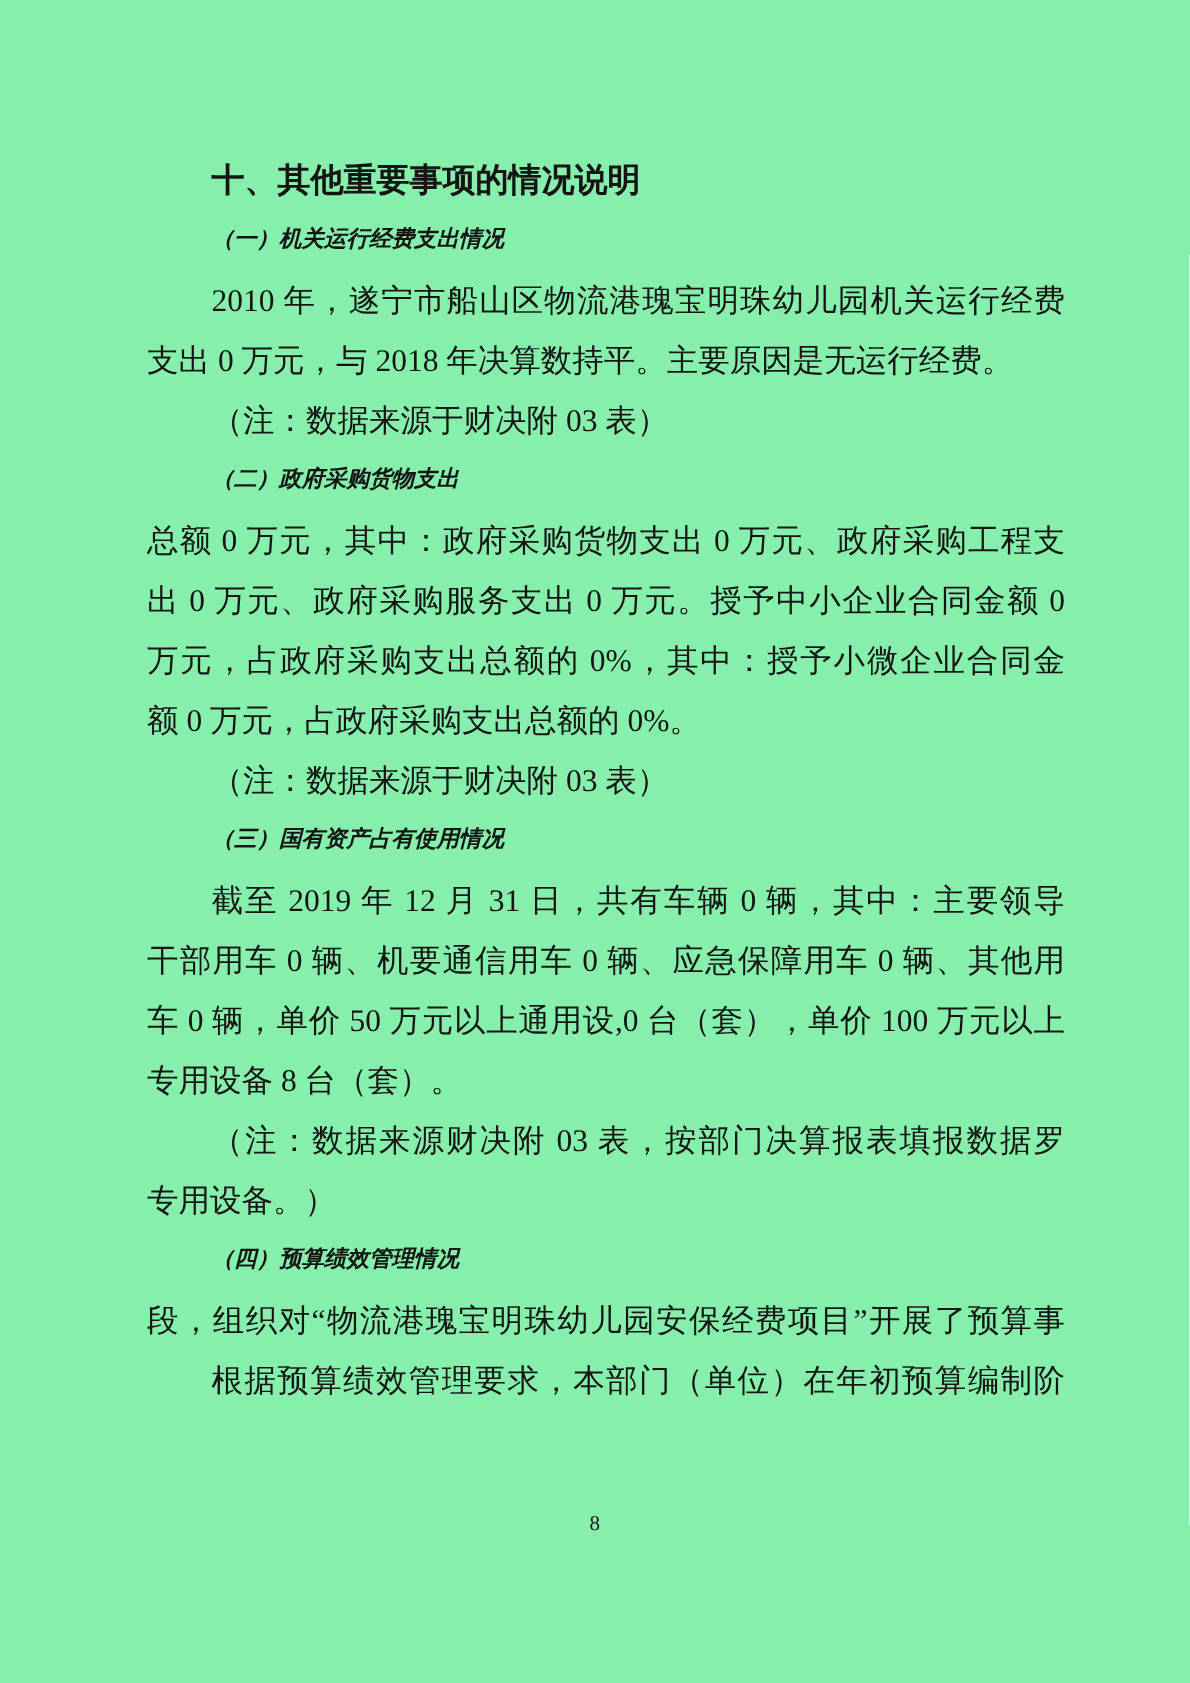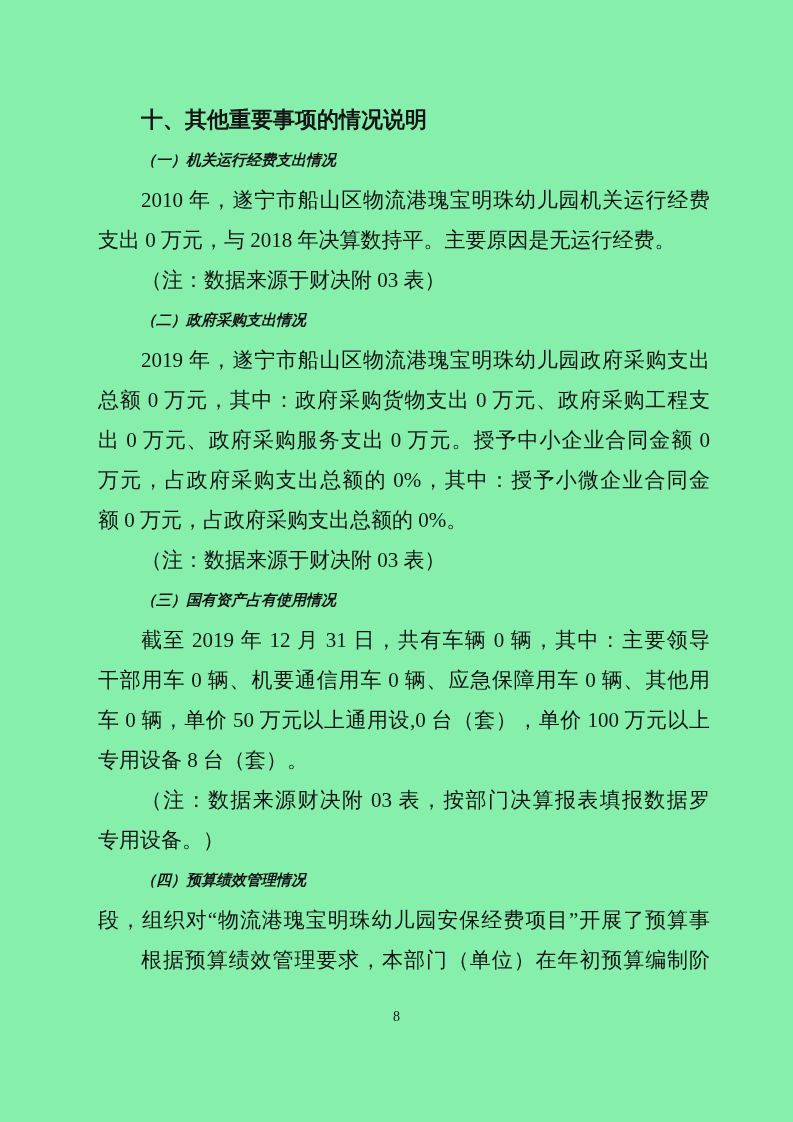--- a/index.html
+++ b/index.html
@@ -70,24 +70,23 @@
         <div class="line indent">（一）机关运行经费支出情况</div>
       </section>
       <section class="block block-p">
         <div class="line indent just">2010 年，遂宁市船山区物流港瑰宝明珠幼儿园机关运行经费</div>
         <div class="line">支出 0 万元，与 2018 年决算数持平。主要原因是无运行经费。</div>
       </section>
       <section class="block block-note">
         <div class="line indent">（注：数据来源于财决附 03 表）</div>
       </section>
       <section class="block block-h2">
-        <div class="line indent">（二）政府采购支出情况</div>
+        <div class="line indent">（二）政府采购货物支出</div>
       </section>
       <section class="block block-p">
-        <div class="line indent just">2019 年，遂宁市船山区物流港瑰宝明珠幼儿园政府采购支出</div>
         <div class="line just">总额 0 万元，其中：政府采购货物支出 0 万元、政府采购工程支</div>
         <div class="line just">出 0 万元、政府采购服务支出 0 万元。授予中小企业合同金额 0</div>
         <div class="line just">万元，占政府采购支出总额的 0%，其中：授予小微企业合同金</div>
         <div class="line">额 0 万元，占政府采购支出总额的 0%。</div>
       </section>
       <section class="block block-note">
         <div class="line indent">（注：数据来源于财决附 03 表）</div>
       </section>
       <section class="block block-h2">
         <div class="line indent">（三）国有资产占有使用情况</div>

